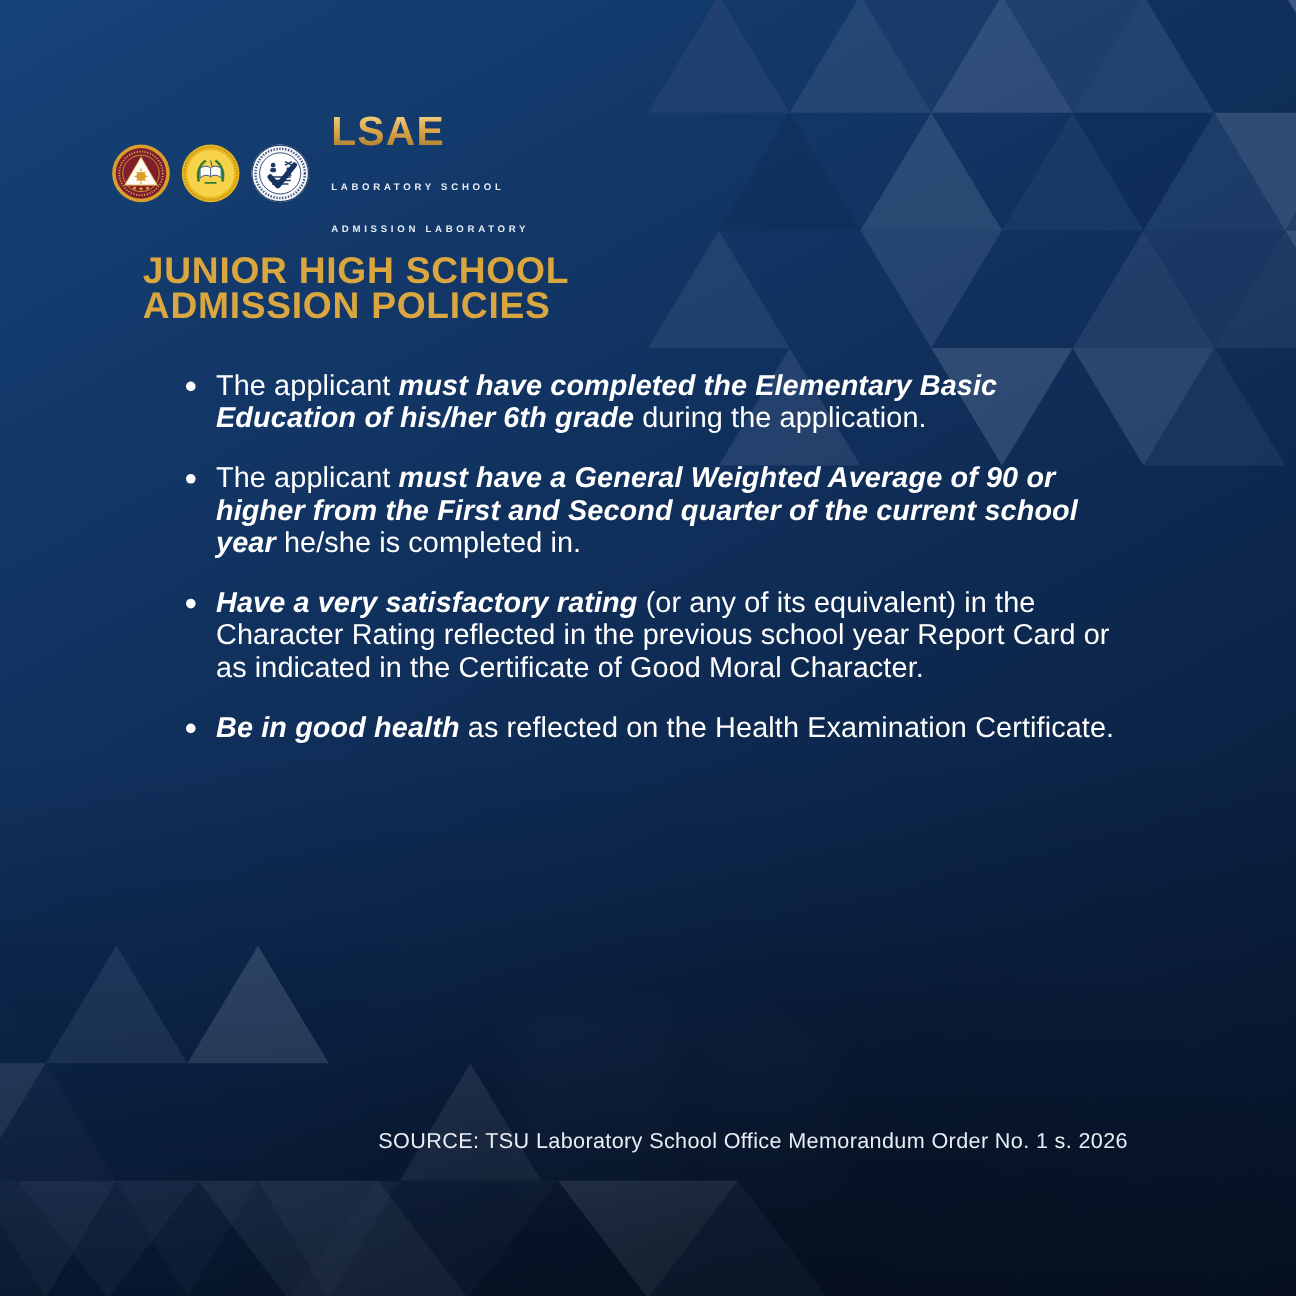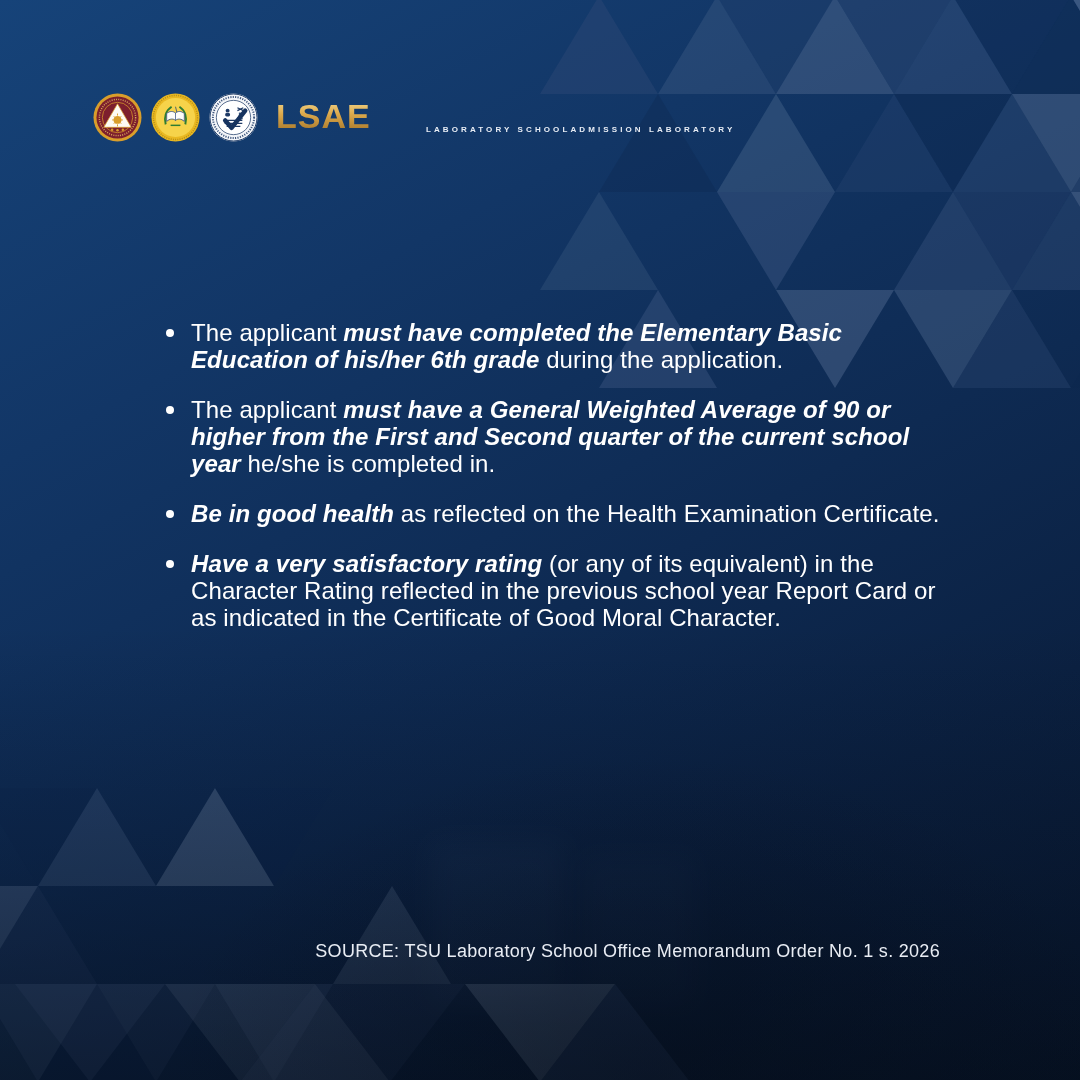--- a/index.html
+++ b/index.html
@@ -13,31 +13,31 @@
   .vignette{
     position:absolute;inset:0;z-index:2;pointer-events:none;
     background:
       radial-gradient(62% 42% at 60% 100%, rgba(5,12,24,0.45), rgba(5,12,24,0) 72%),
       linear-gradient(to bottom, rgba(4,10,22,0) 58%, rgba(4,10,22,0.28) 82%, rgba(3,8,16,0.5) 100%);
   }
   .content{position:absolute;inset:0;z-index:3;}
   
   .header{position:absolute;left:93px;top:93px;display:flex;align-items:center;gap:9px;}
   .seal{width:49px;height:49px;flex:0 0 auto;}
-  .brand{margin-left:9px;display:flex;flex-direction:row;justify-content:flex-start;}
+  .brand{margin-left:9px;display:flex;flex-direction:column;justify-content:flex-start;}
   .brand-acronym-svg{display:block;}
   .brand-sub{font-size:8px;font-weight:bold;letter-spacing:3.1px;color:#E8EDF5;line-height:10px;white-space:nowrap;margin-top:25px;}
   
   .title{
     position:absolute;left:119px;top:211px;margin:0;
     font-size:31px;font-weight:bold;letter-spacing:0.6px;line-height:29px;
     color:var(--accent-gold,#D9A63F);
   }
   
-  .bullets{position:absolute;left:150px;top:308px;width:800px;margin:11px;padding:0;list-style:none;}
+  .bullets{position:absolute;left:150px;top:308px;width:800px;margin:0;padding:0;list-style:none;}
   .bullets li{
     position:relative;padding-left:30px;margin:0 0 23px 0;
     color:var(--body-text,#FFFFFF);font-size:24px;line-height:27px;letter-spacing:0.1px;
   }
   .bullets li::before{
     content:"";position:absolute;left:5px;top:10px;width:8px;height:8px;border-radius:50%;
     background:var(--body-text,#FFFFFF);
   }
   .bullets .em{font-weight:bold;font-style:italic;}
   
@@ -164,24 +164,25 @@
               <stop offset="1" stop-color="#9E6F26"></stop>
             </linearGradient>
           </defs>
           <text x="0" y="28" font-family="Liberation Sans, sans-serif" font-size="34" font-weight="bold" letter-spacing="1" fill="url(#goldGrad)">LSAE</text>
         </svg>
         <div class="brand-sub">LABORATORY SCHOOL</div>
         <div class="brand-sub">ADMISSION LABORATORY</div>
       </div>
     </div>
 
+    <h1 class="title"><span>JUNIOR HIGH SCHOOL</span><br><span>ADMISSION POLICIES</span></h1>
 
     <ul class="bullets" id="bullet-list">
         <li><span class="reg">The applicant </span><span class="em">must have completed the Elementary Basic Education of his/her 6th grade</span><span class="reg"> during the application.</span></li>
         <li><span class="reg">The applicant </span><span class="em">must have a General Weighted Average of 90 or higher from the First and Second quarter of the current school year</span><span class="reg"> he/she is completed in.</span></li>
+        <li><span class="em">Have a very satisfactory rating</span><span class="reg"> (or any of its equivalent) in the Character Rating reflected in the previous school year Report Card or as indicated in the Certificate of Good Moral Character.</span></li>
         <li><span class="em">Be in good health</span><span class="reg"> as reflected on the Health Examination Certificate.</span></li>
-        <li><span class="em">Have a very satisfactory rating</span><span class="reg"> (or any of its equivalent) in the Character Rating reflected in the previous school year Report Card or as indicated in the Certificate of Good Moral Character.</span></li>
       </ul>
 
     <div class="source">SOURCE: TSU Laboratory School Office Memorandum Order No. 1 s. 2026</div>
 
   </div>
 </div>
 
 </body></html>

